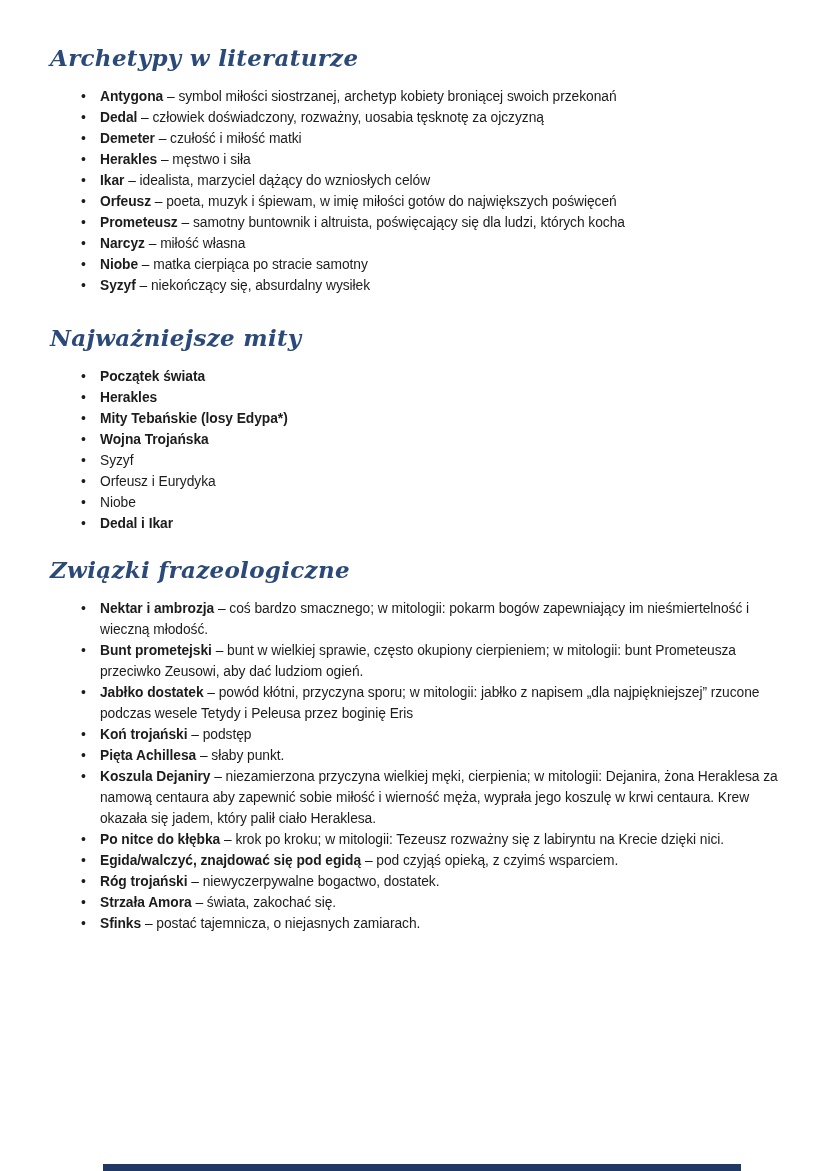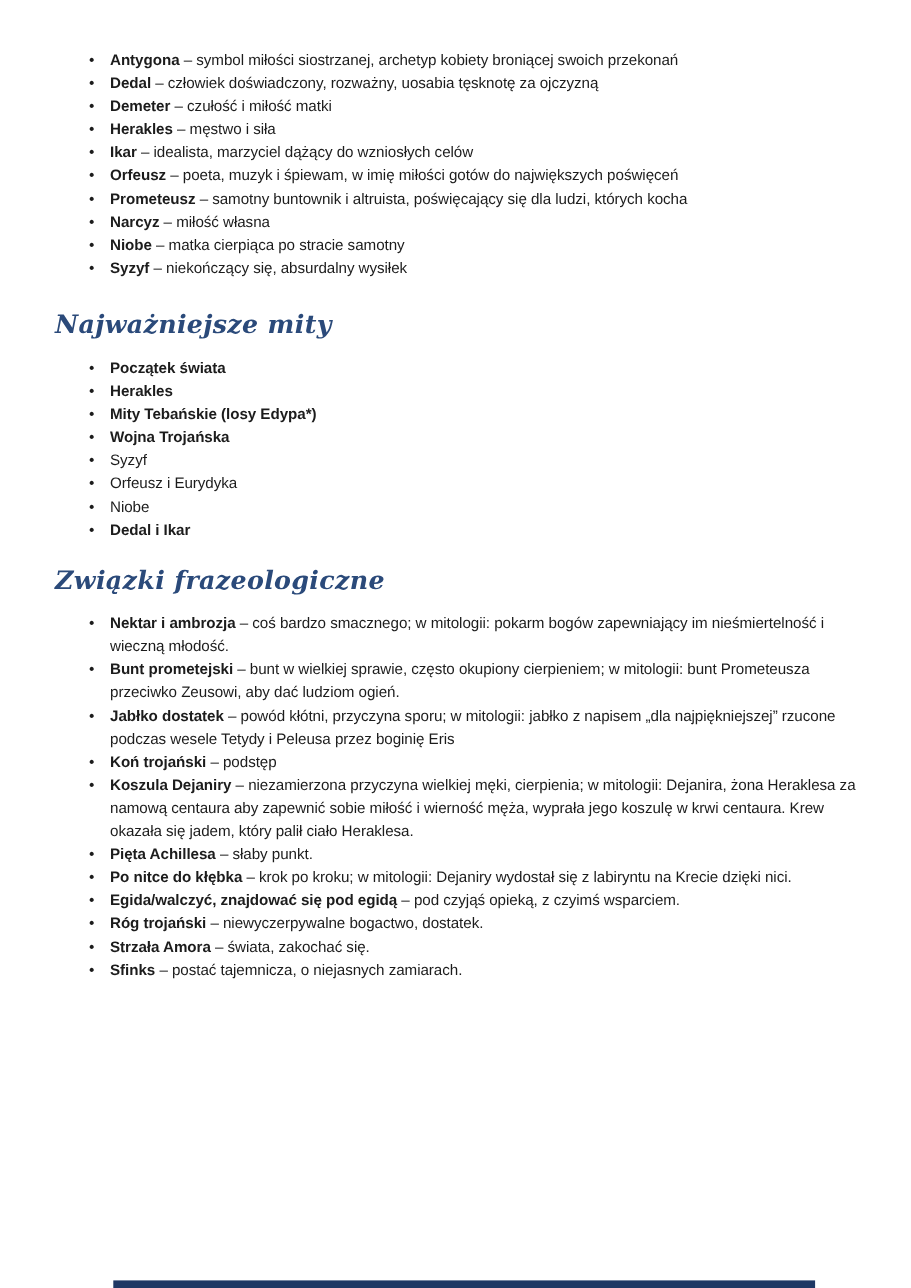--- a/index.html
+++ b/index.html
@@ -55,20 +55,21 @@
     height:7px;
     background:#1f3864;
   }
 </style>
 </head>
 <body>
 
 <div class="page">
 
   <section class="sec sec-1">
+    <h2 class="script-heading">Archetypy w literaturze</h2>
     <ul class="bullet-list">
         <li><span class="term">Antygona</span><span> – symbol miłości siostrzanej, archetyp kobiety broniącej swoich przekonań</span></li>
         <li><span class="term">Dedal</span><span> – człowiek doświadczony, rozważny, uosabia tęsknotę za ojczyzną</span></li>
         <li><span class="term">Demeter</span><span> – czułość i miłość matki</span></li>
         <li><span class="term">Herakles</span><span> – męstwo i siła</span></li>
         <li><span class="term">Ikar</span><span> – idealista, marzyciel dążący do wzniosłych celów</span></li>
         <li><span class="term">Orfeusz</span><span> – poeta, muzyk i śpiewam, w imię miłości gotów do największych poświęceń</span></li>
         <li><span class="term">Prometeusz</span><span> – samotny buntownik i altruista, poświęcający się dla ludzi, których kocha</span></li>
         <li><span class="term">Narcyz</span><span> – miłość własna</span></li>
         <li><span class="term">Niobe</span><span> – matka cierpiąca po stracie samotny</span></li>
@@ -90,23 +91,23 @@
       </ul>
   </section>
 
   <section class="sec sec-3">
     <h2 class="script-heading">Związki frazeologiczne</h2>
     <ul class="bullet-list">
         <li><span class="term">Nektar i ambrozja</span><span> – coś bardzo smacznego; w mitologii: pokarm bogów zapewniający im nieśmiertelność i wieczną młodość.</span></li>
         <li><span class="term">Bunt prometejski</span><span> – bunt w wielkiej sprawie, często okupiony cierpieniem; w mitologii: bunt Prometeusza przeciwko Zeusowi, aby dać ludziom ogień.</span></li>
         <li><span class="term">Jabłko dostatek</span><span> – powód kłótni, przyczyna sporu; w mitologii: jabłko z napisem „dla najpiękniejszej” rzucone podczas wesele Tetydy i Peleusa przez boginię Eris</span></li>
         <li><span class="term">Koń trojański</span><span> – podstęp</span></li>
+        <li><span class="term">Pięta Achillesa</span><span> – słaby punkt.</span></li>
         <li><span class="term">Koszula Dejaniry</span><span> – niezamierzona przyczyna wielkiej męki, cierpienia; w mitologii: Dejanira, żona Heraklesa za namową centaura aby zapewnić sobie miłość i wierność męża, wyprała jego koszulę w krwi centaura. Krew okazała się jadem, który palił ciało Heraklesa.</span></li>
-        <li><span class="term">Pięta Achillesa</span><span> – słaby punkt.</span></li>
-        <li><span class="term">Po nitce do kłębka</span><span> – krok po kroku; w mitologii: Dejaniry wydostał się z labiryntu na Krecie dzięki nici.</span></li>
+        <li><span class="term">Po nitce do kłębka</span><span> – krok po kroku; w mitologii: Tezeusz rozważny się z labiryntu na Krecie dzięki nici.</span></li>
         <li><span class="term">Egida/walczyć, znajdować się pod egidą</span><span> – pod czyjąś opieką, z czyimś wsparciem.</span></li>
         <li><span class="term">Róg trojański</span><span> – niewyczerpywalne bogactwo, dostatek.</span></li>
         <li><span class="term">Strzała Amora</span><span> – świata, zakochać się.</span></li>
         <li><span class="term">Sfinks</span><span> – postać tajemnicza, o niejasnych zamiarach.</span></li>
       </ul>
   </section>
 
   <div class="bottom-bar"></div>
 </div>
 

